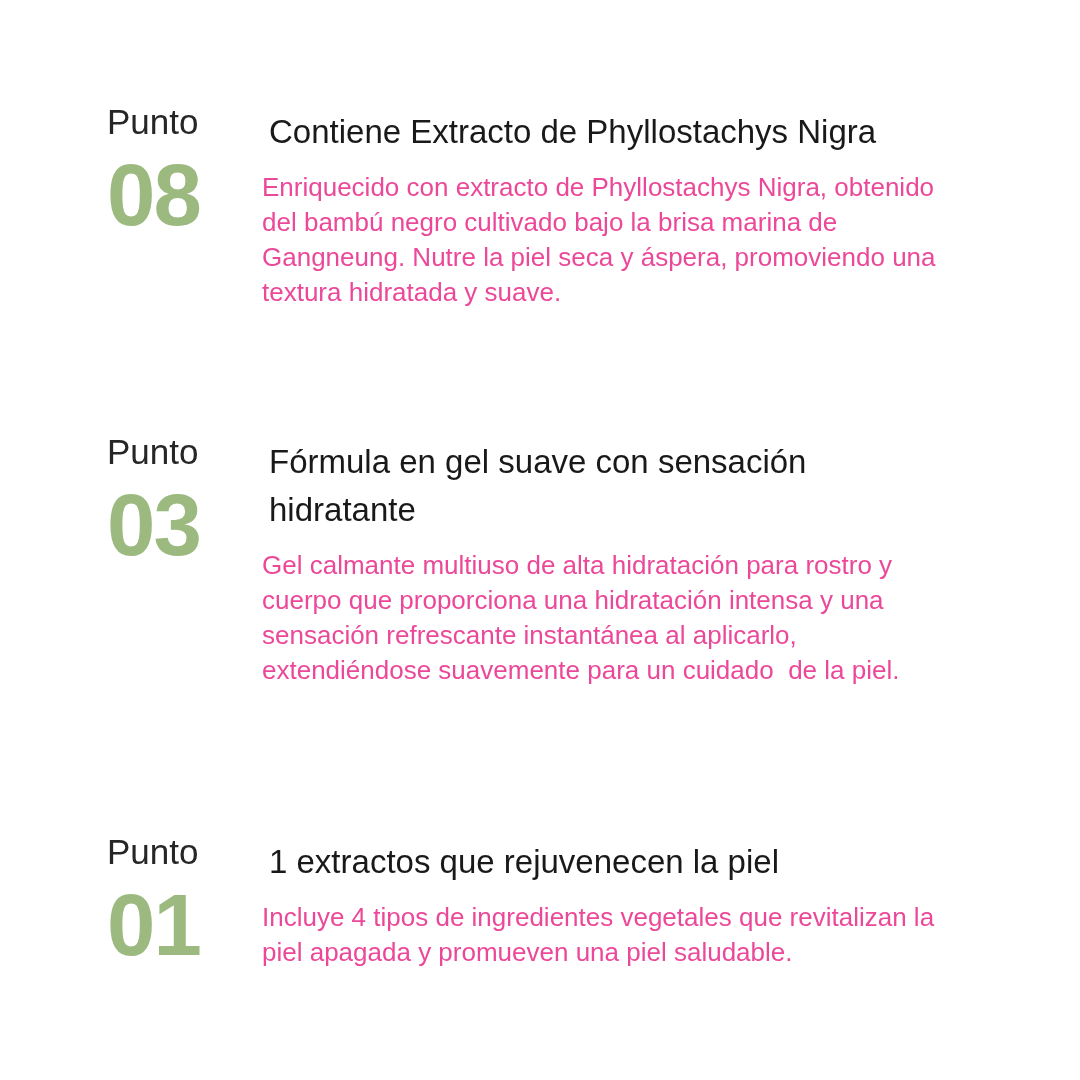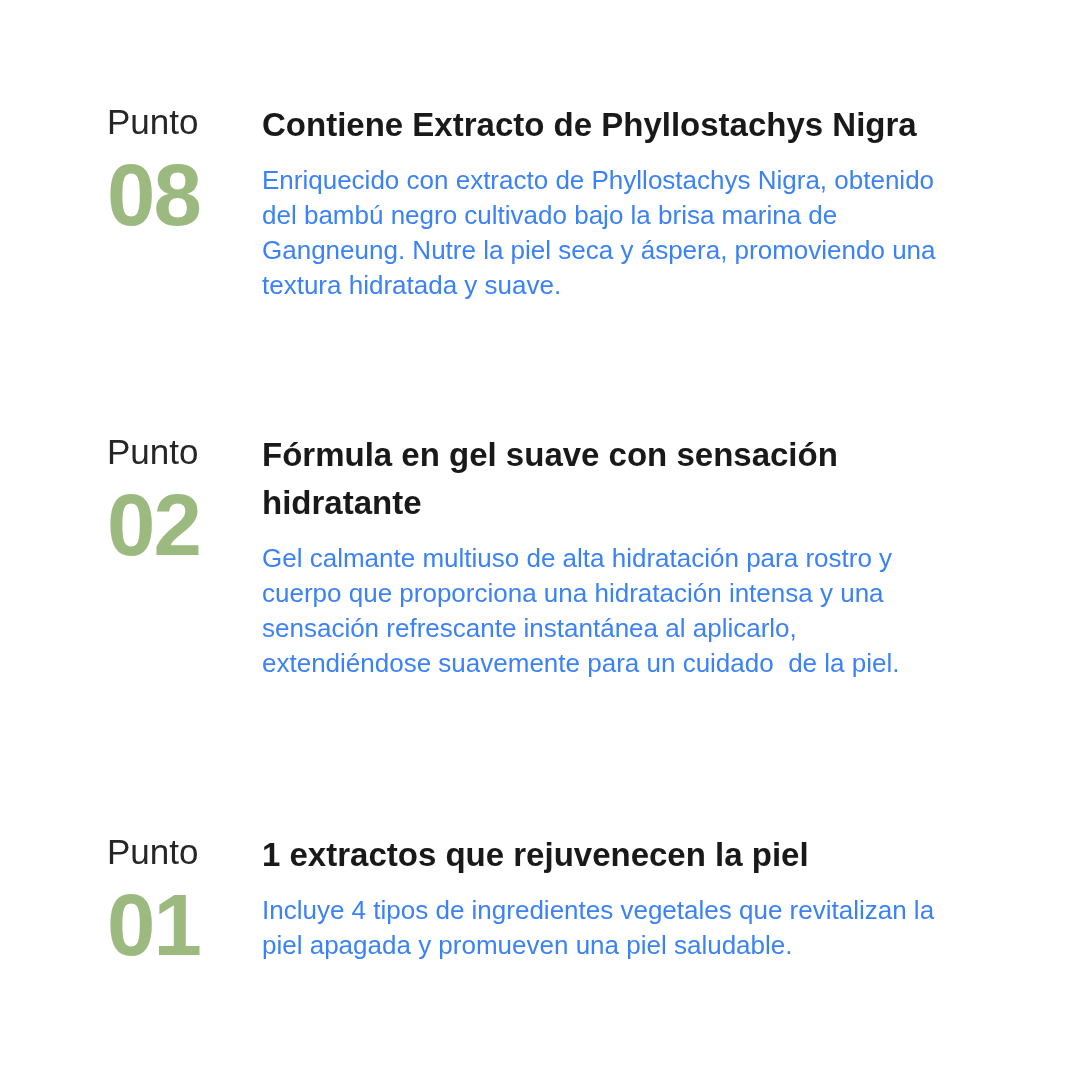--- a/index.html
+++ b/index.html
@@ -40,30 +40,30 @@
     letter-spacing: -2px;
     color: #9cba7f;
   }
   .point-right {
     flex: 1 1 auto;
     max-width: 703px;
   }
   .point-title {
     font-size: 33px;
     line-height: 1.45;
-    font-weight: 700;
+    font-weight: 400;
     color: #191919;
-    margin: 0;
+    margin: 7px;
   }
   .point-desc {
     margin: 14px 0 0 0;
     font-size: 26px;
     line-height: 35px;
     font-weight: 400;
-    color: #3b82f6;
+    color: #ec4899;
     white-space: pre-wrap;
   }
   .section-1 { top: 101px; }
   .section-2 { top: 431px; }
   .section-3 { top: 831px; }
 </style>
 </head>
 <body>
 
 <div class="canvas">
@@ -75,21 +75,21 @@
     </div>
     <div class="point-right">
       <h2 class="point-title">Contiene Extracto de Phyllostachys Nigra</h2>
       <p class="point-desc">Enriquecido con extracto de Phyllostachys Nigra, obtenido del bambú negro cultivado bajo la brisa marina de Gangneung. Nutre la piel seca y áspera, promoviendo una textura hidratada y suave.</p>
     </div>
   </section>
 
   <section class="point-section section-2">
     <div class="point-left">
       <div class="point-label">Punto</div>
-      <div class="point-number">02</div>
+      <div class="point-number">03</div>
     </div>
     <div class="point-right">
       <h2 class="point-title">Fórmula en gel suave con sensación hidratante</h2>
       <p class="point-desc">Gel calmante multiuso de alta hidratación para rostro y cuerpo que proporciona una hidratación intensa y una sensación refrescante instantánea al aplicarlo, extendiéndose suavemente para un cuidado  de la piel.</p>
     </div>
   </section>
 
   <section class="point-section section-3">
     <div class="point-left">
       <div class="point-label">Punto</div>

